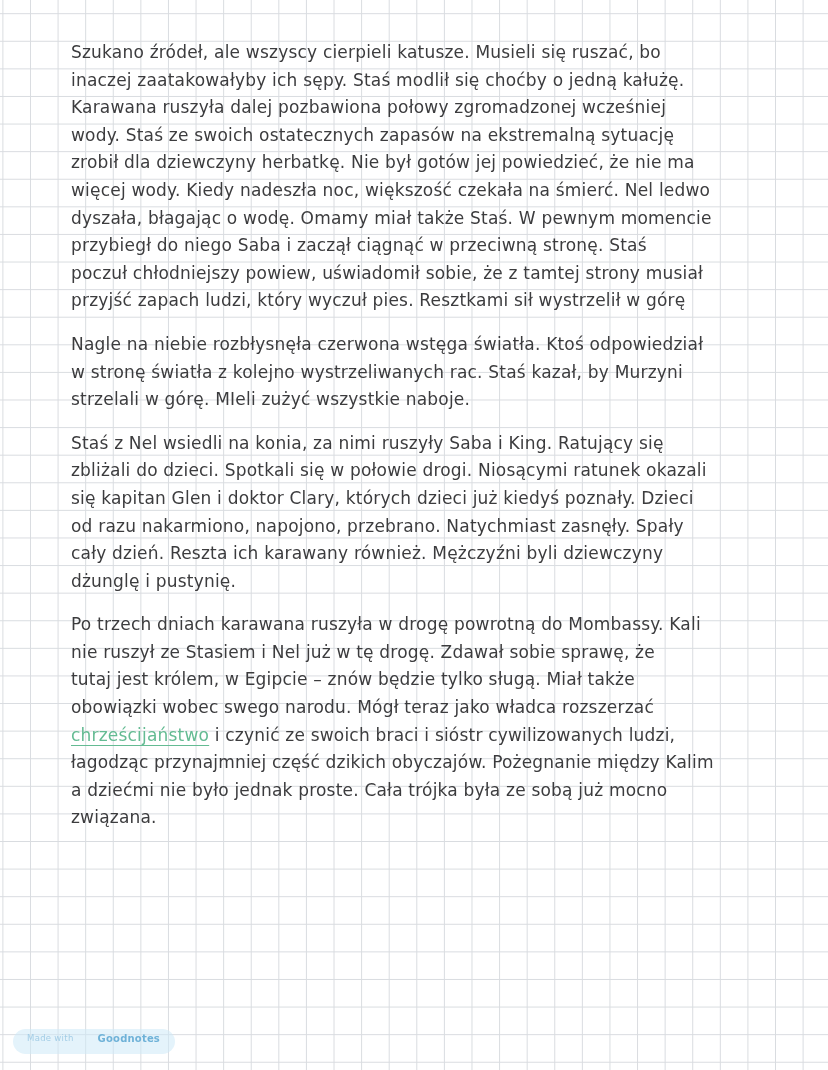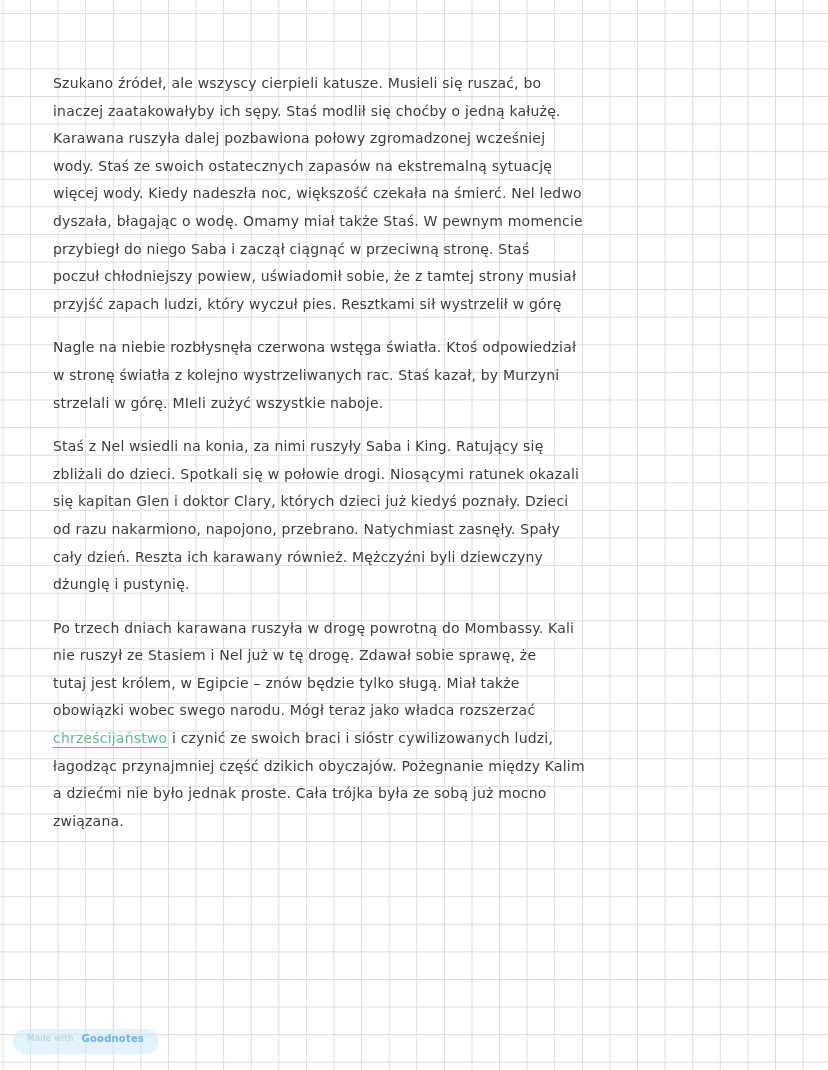--- a/index.html
+++ b/index.html
@@ -19,47 +19,46 @@
     background-color:var(--bg);
     background-image:
       linear-gradient(to right, var(--grid) 1px, transparent 1px),
       linear-gradient(to bottom, var(--grid) 1px, transparent 1px);
     background-size:27.6px 27.6px;
     background-position:2.4px 13.2px;
     font-family:"DejaVu Sans","Liberation Sans",sans-serif;
   }
   .note-text{
     position:absolute;
-    left:53px;
+    left:71px;
     top:39px;
     width:730px;
     color:var(--ink);
-    font-size:14px;
+    font-size:17px;
     line-height:27.6px;
     letter-spacing:.2px;
-    margin-top:31px;
   }
   .para{margin-bottom:16px;}
   .para:last-child{margin-bottom:0;}
   .line{white-space:nowrap;}
   .link{
     color:var(--link);
     text-decoration:underline;
     text-underline-offset:4px;
     cursor:pointer;
     text-align:right;
   }
   .watermark{
     position:absolute;
     left:13px;
     top:1029px;
     height:25px;
     display:flex;
     align-items:baseline;
-    gap:8px;
+    gap:24px;
     padding:4px 15px 5px 14px;
     background:var(--wm-pill);
     border-radius:13px;
   }
   .wm-prefix{
     font-size:8.5px;
     color:var(--wm-prefix);
     letter-spacing:.3px;
     transform:translateY(-1px);
   }
@@ -72,20 +71,21 @@
 </style>
 </head>
 <body>
 
 <div class="note-text">
     <div class="para">
       <div class="line">Szukano źródeł, ale wszyscy cierpieli katusze. Musieli się ruszać, bo</div>
       <div class="line">inaczej zaatakowałyby ich sępy. Staś modlił się choćby o jedną kałużę.</div>
       <div class="line">Karawana ruszyła dalej pozbawiona połowy zgromadzonej wcześniej</div>
       <div class="line">wody. Staś ze swoich ostatecznych zapasów na ekstremalną sytuację</div>
+      <div class="line">zrobił dla dziewczyny herbatkę. Nie był gotów jej powiedzieć, że nie ma</div>
       <div class="line">więcej wody. Kiedy nadeszła noc, większość czekała na śmierć. Nel ledwo</div>
       <div class="line">dyszała, błagając o wodę. Omamy miał także Staś. W pewnym momencie</div>
       <div class="line">przybiegł do niego Saba i zaczął ciągnąć w przeciwną stronę. Staś</div>
       <div class="line">poczuł chłodniejszy powiew, uświadomił sobie, że z tamtej strony musiał</div>
       <div class="line">przyjść zapach ludzi, który wyczuł pies. Resztkami sił wystrzelił w górę</div>
     </div>
     <div class="para">
       <div class="line">Nagle na niebie rozbłysnęła czerwona wstęga światła. Ktoś odpowiedział</div>
       <div class="line">w stronę światła z kolejno wystrzeliwanych rac. Staś kazał, by Murzyni</div>
       <div class="line">strzelali w górę. MIeli zużyć wszystkie naboje.</div>

